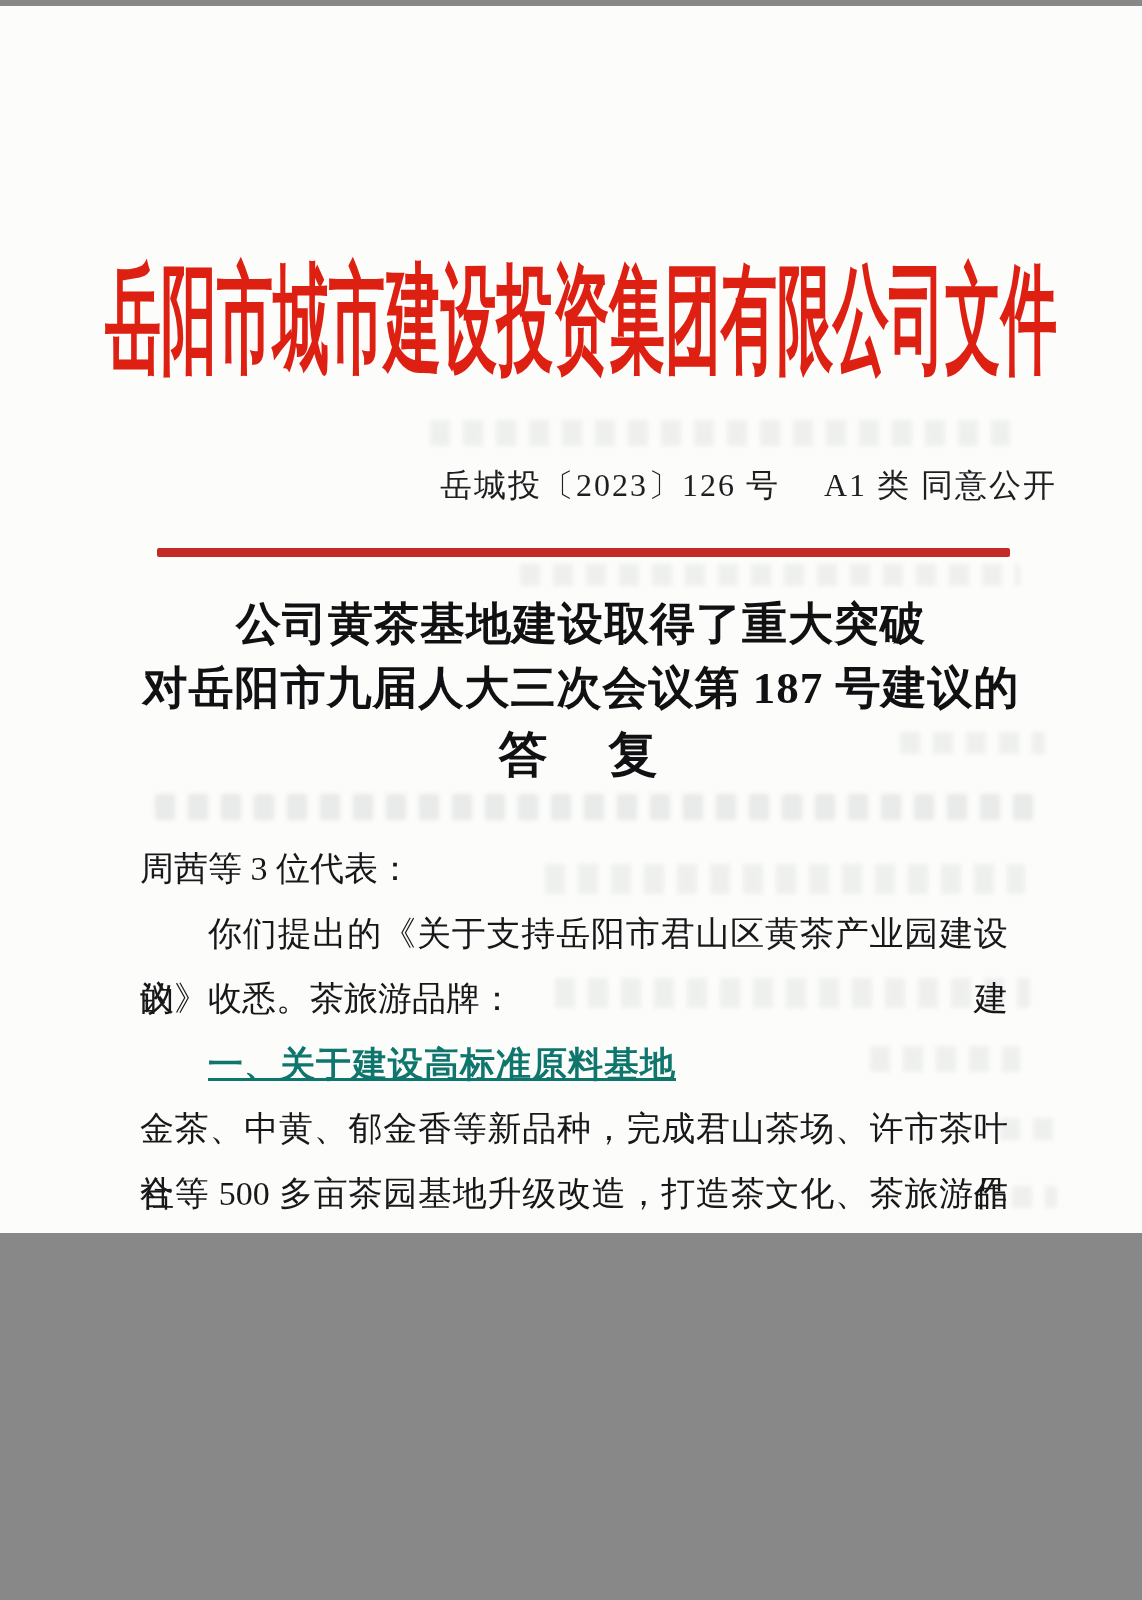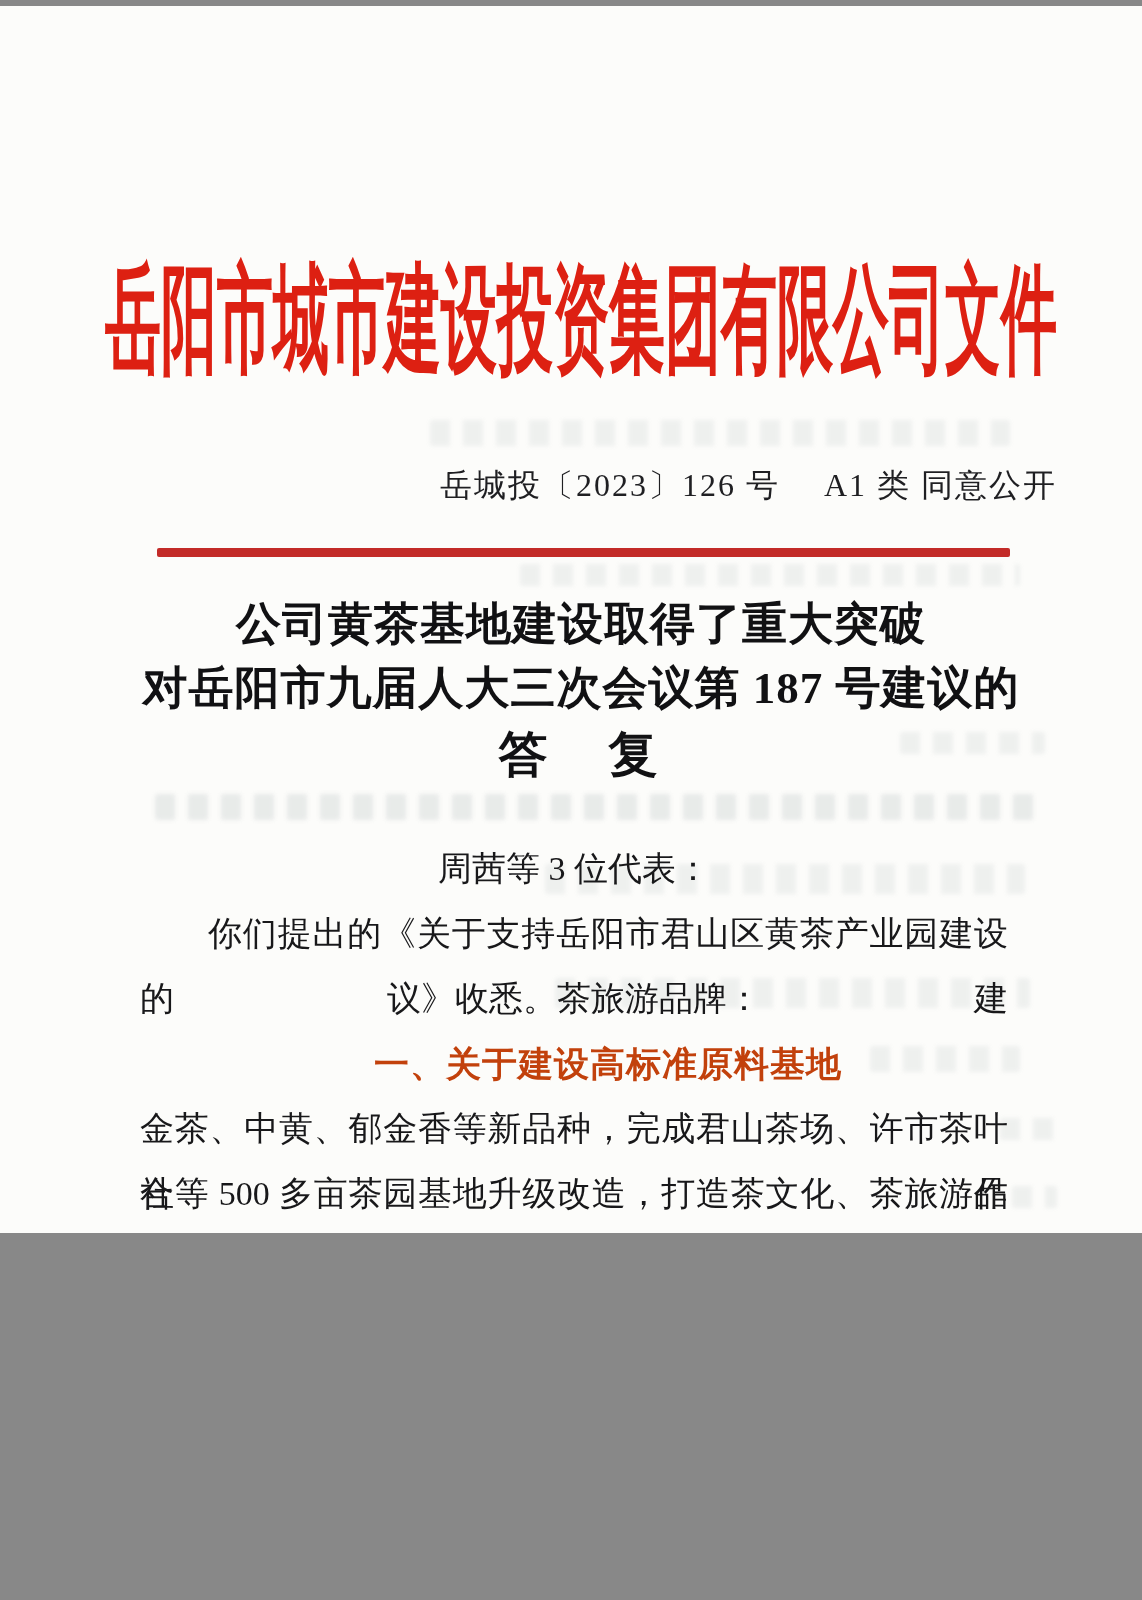--- a/index.html
+++ b/index.html
@@ -67,33 +67,34 @@
   }
 
   
   .body-block {
     position: absolute;
     top: 830px; left: 140px; width: 868px;
     font-size: 34px;
     line-height: 65px;
     color: #18181a;
   }
-  .line { height: 65px; white-space: nowrap; text-align: center; }
+  .line { height: 65px; white-space: nowrap; }
   .line.fill {
     white-space: normal;
     text-align: justify;
     text-align-last: justify;
   }
   .line.indent { text-indent: 68px; }
   .line.heading {
     font-family: "Liberation Sans", "DejaVu Sans", sans-serif;
     font-weight: bold;
     font-size: 35px;
     letter-spacing: 1px;
-    color: #c2410c;
+    color: #0f766e;
+    text-decoration: underline;
   }
 
   
   .page-number {
     position: absolute;
     top: 1482px; left: 0; width: 1104px;
     text-align: center;
     font-size: 25px;
     font-weight: bold;
     color: #222;

